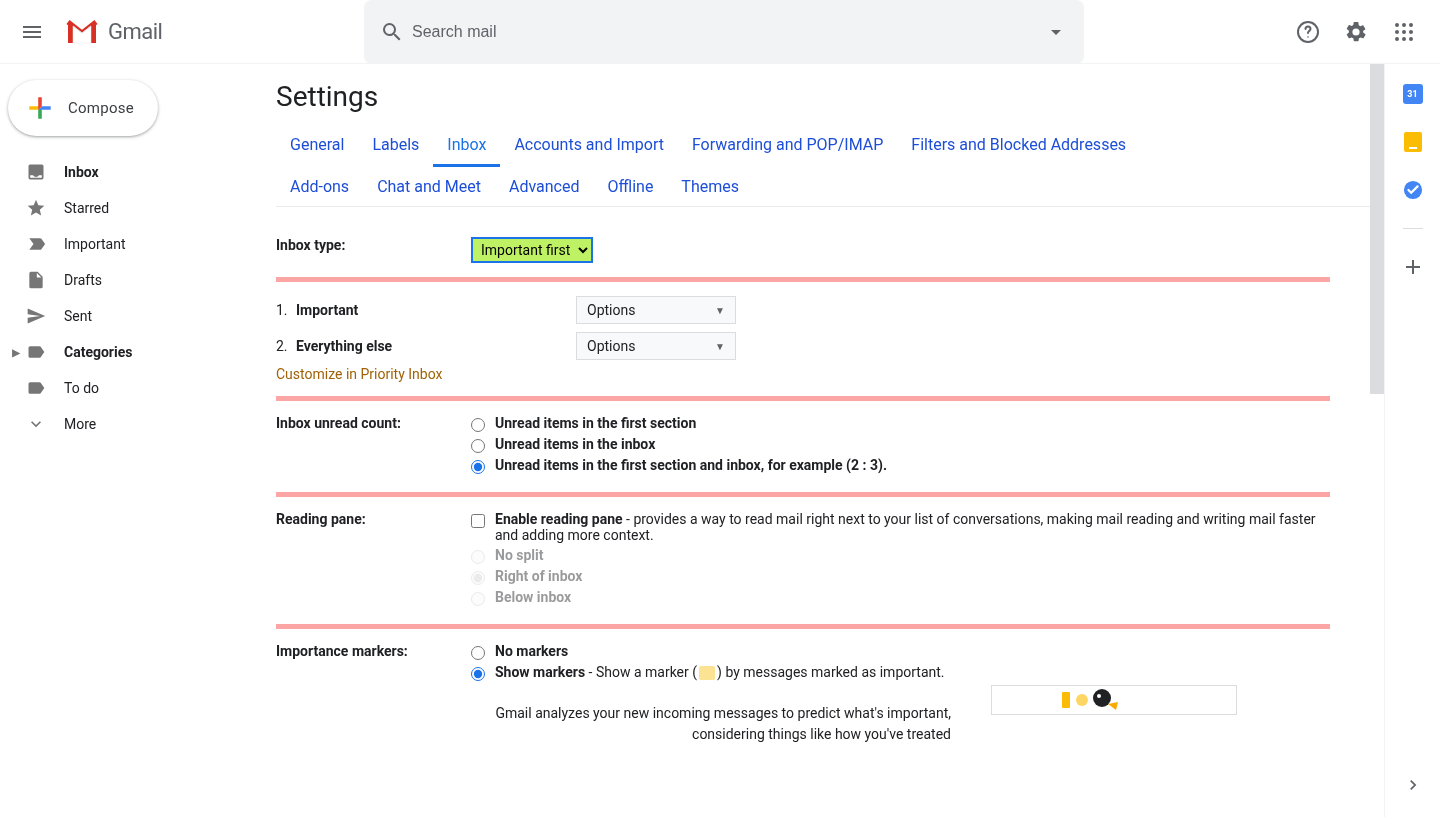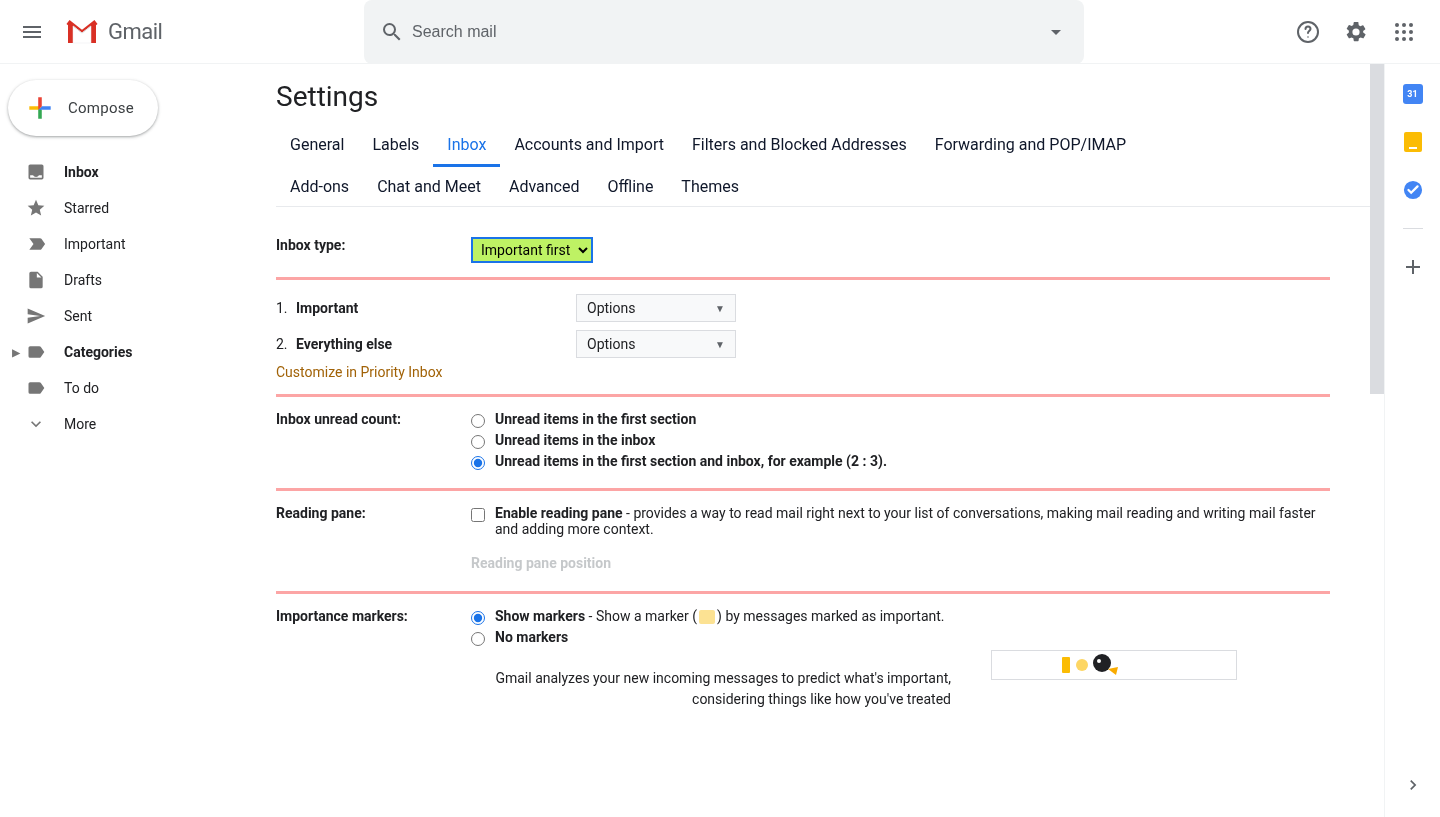--- a/index.html
+++ b/index.html
@@ -35,26 +35,26 @@
 .nav-item .nav-icon { width: 20px; height: 20px; margin-right: 18px; color: #767676; display: flex; align-items: center; justify-content: center; }
 .nav-item.bold { font-weight: 700; }
 .nav-item.bold .nav-icon { color: #767676; }
 
 
 .main { flex: 1; display: flex; overflow: hidden; }
 .settings-container { flex: 1; padding: 16px 0 0 20px; overflow-y: auto; }
 .settings-title { font-size: 28px; font-weight: 400; color: #202124; margin-bottom: 12px; }
 .tabs-container { border-bottom: none; }
 .tabs { display: flex; flex-wrap: wrap; gap: 0; }
-.tab { padding: 10px 14px; font-size: 16px; color: #0f172a; cursor: pointer; }
+.tab { padding: 10px 14px; font-size: 16px; color: #1d4ed8; cursor: pointer; }
 .tab.active { color: #1a73e8; border-bottom: 3px solid #1a73e8; }
 .tabs-row2 { display: flex; }
 
 .settings-body { margin-top: 16px; padding-right: 40px; }
-.setting-row { display: flex; padding: 14px 0; border-bottom: 3px solid #fca5a5; font-size: 14px; }
+.setting-row { display: flex; padding: 14px 0; border-bottom: 5px solid #fca5a5; font-size: 14px; }
 .setting-row:first-child { border-top: none; }
 .setting-label { width: 195px; flex-shrink: 0; font-weight: 700; font-size: 14px; }
 .setting-content { flex: 1; }
 select.inbox-type { border: 2px solid #1a73e8; font-size: 14px; padding: 2px 4px; background: #bef264; font-family: inherit; }
 .sections-table { display: flex; flex-direction: column; gap: 8px; }
 .section-row { display: flex; align-items: center; }
 .section-num { width: 20px; font-size: 14px; }
 .section-name { font-weight: 700; font-size: 14px; width: 280px; }
 .options-btn { width: 160px; height: 28px; border: 1px solid #dadce0; background: #f8f9fa; display: flex; align-items: center; justify-content: space-between; padding: 0 10px; font-size: 14px; cursor: pointer; color: #202124; }
 .options-btn .caret-down { font-size: 10px; color: #5f6368; }
@@ -231,22 +231,22 @@
     <div class="main">
       <div class="settings-container">
         <h1 class="settings-title">Settings</h1>
 
         <div class="tabs-container" style="border-bottom:1px solid #e8eaed;">
           <div class="tabs" id="tabs-row1">
               <div class="tab">General</div>
               <div class="tab">Labels</div>
               <div class="tab active">Inbox</div>
               <div class="tab">Accounts and Import</div>
+              <div class="tab">Forwarding and POP/IMAP</div>
               <div class="tab">Filters and Blocked Addresses</div>
-              <div class="tab">Forwarding and POP/IMAP</div>
             </div>
           <div class="tabs tabs-row2" id="tabs-row2">
               <div class="tab">Add-ons</div>
               <div class="tab">Chat and Meet</div>
               <div class="tab">Advanced</div>
               <div class="tab">Offline</div>
               <div class="tab">Themes</div>
             </div>
         </div>
 
@@ -304,35 +304,48 @@
           </div>
 
           <div class="setting-row">
             <div class="setting-label">Reading pane:</div>
             <div class="setting-content">
               <div class="radio-row">
                 <input type="checkbox" style="">
                 <label><span>Enable reading pane</span><span class="desc"> - provides a way to read mail right next to your list of conversations, making mail reading and writing mail faster and adding more context.</span></label>
               </div>
               <div class="disabled">
-                <div class="subheading">Reading pane position</div>
+                <div id="reading-pane-options">
+                    <div class="radio-row">
+                      <input type="radio" name="rp" disabled="" style="">
+                      <label>No split</label>
+                    </div>
+                    <div class="radio-row">
+                      <input type="radio" name="rp" disabled="" checked="" style="">
+                      <label>Right of inbox</label>
+                    </div>
+                    <div class="radio-row">
+                      <input type="radio" name="rp" disabled="" style="">
+                      <label>Below inbox</label>
+                    </div>
+                  </div>
               </div>
             </div>
           </div>
 
           <div class="setting-row" style="border-bottom:none;">
             <div class="setting-label">Importance markers:</div>
             <div class="setting-content">
               <div class="radio-row">
+                <input type="radio" name="im" style="">
+                <label>No markers</label>
+              </div>
+              <div class="radio-row">
                 <input type="radio" name="im" checked="" style="">
                 <label><span>Show markers</span><span class="desc"><span> - Show a marker (</span><span class="marker-img"></span><span>) by messages marked as important.</span></span></label>
-              </div>
-              <div class="radio-row">
-                <input type="radio" name="im" style="">
-                <label>No markers</label>
               </div>
               <div style="display:flex; align-items:flex-start;text-align:right;">
                 <div class="explain">Gmail analyzes your new incoming messages to predict what's important, considering things like how you've treated</div>
                 <div class="illust">
                   <svg width="244" height="28" viewBox="0 0 244 28">
                     <rect x="70" y="6" width="8" height="16" fill="#fbbc04" rx="1"></rect>
                     <circle cx="90" cy="14" r="6" fill="#fdd663"></circle>
                     <circle cx="110" cy="12" r="9" fill="#202124"></circle>
                     <circle cx="107" cy="10" r="2" fill="#fff"></circle>
                     <path d="M116 18 l10 -2 l-2 8 z" fill="#f9ab00"></path>

